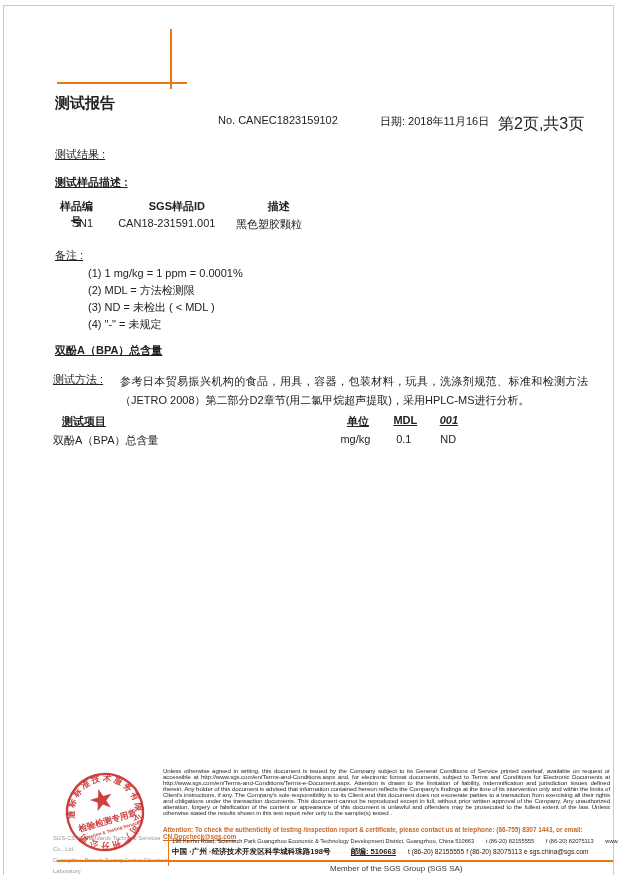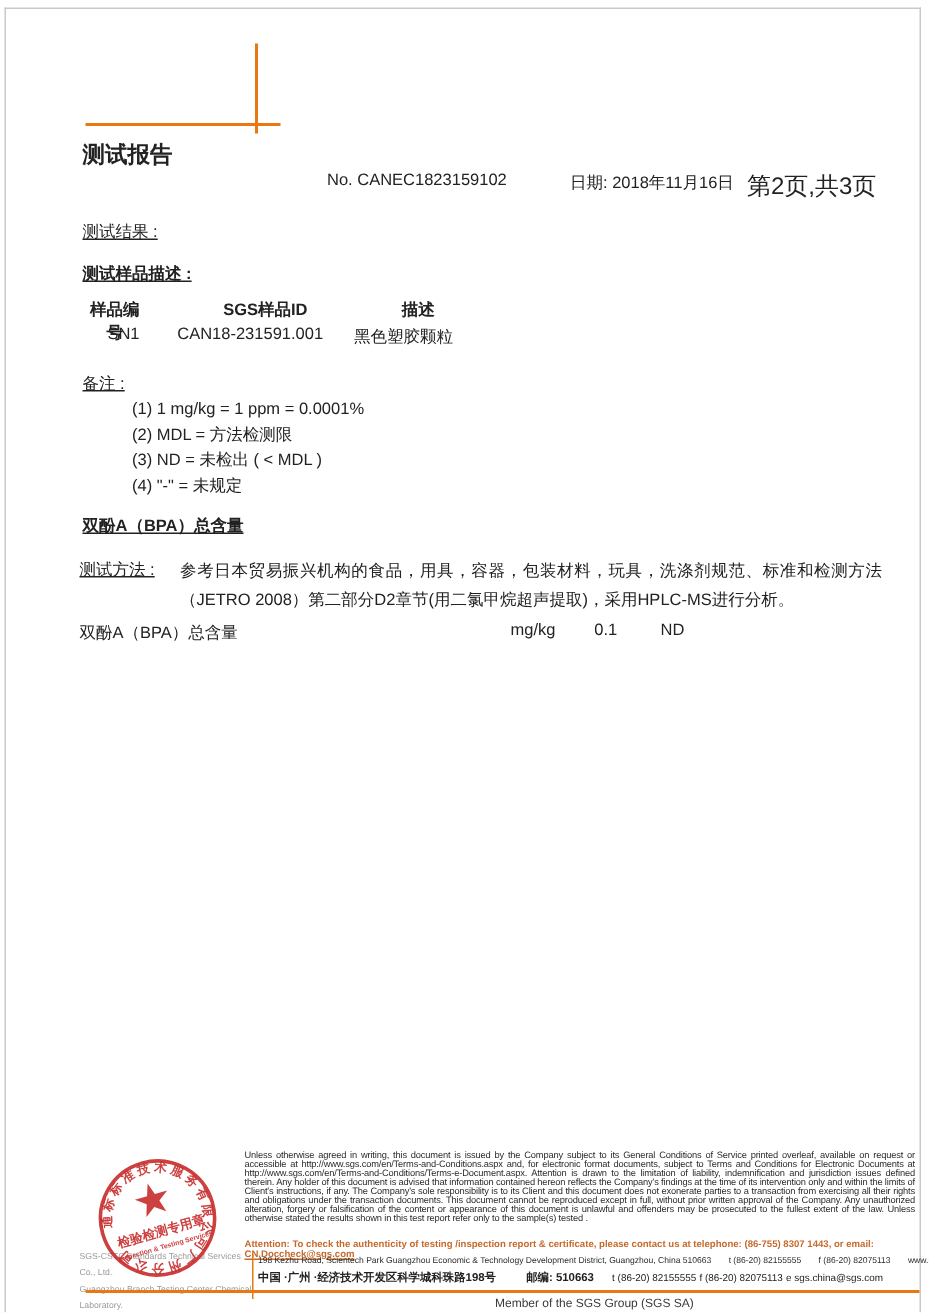--- a/index.html
+++ b/index.html
@@ -52,21 +52,21 @@
              font-weight:bold;color:#c66a2c;}
   .attention .mail{text-decoration:underline;}
   .addr-vline{position:absolute;left:168px;top:836px;width:1px;height:30px;background:#e8780f;}
   .addr-en{position:absolute;left:172px;top:838px;width:440px;font-size:5.7px;color:#2b2b2b;white-space:nowrap;}
   .addr-cn{position:absolute;left:172px;top:847px;width:440px;font-size:7.6px;font-weight:bold;color:#222;white-space:nowrap;}
   .addr-cn .thin{font-weight:normal;font-size:6.6px;}
   .footer-hline{position:absolute;left:57px;top:860px;width:556px;height:2px;background:#e8780f;}
   .member{position:absolute;left:330px;top:864px;width:280px;text-align:left;font-size:8px;color:#3a3a3a;}
   .company-lines{position:absolute;left:53px;top:833px;width:118px;font-size:5.8px;color:#9b9b9b;line-height:11px;}
   .stamp{position:absolute;left:53px;top:760px;width:104px;height:104px;}
-  .gap1{margin-left:10px;} .gap2{margin-left:18px;}
+  .gap1{margin-left:10px;} .gap2{margin-left:18px;text-decoration:underline;}
 </style>
 </head>
 <body>
 
 <div class="page">
   <div class="frame"></div>
 
   <div class="logo-underline"></div>
   <div class="logo-vline"></div>
 
@@ -97,20 +97,26 @@
     <div>(2) MDL = 方法检测限</div>
     <div>(3) ND = 未检出 ( &lt; MDL )</div>
     <div>(4) "-" = 未规定</div>
   </div>
 
   <div class="bpa-heading">双酚A（BPA）总含量</div>
   <div class="method-label lbl">测试方法 :</div>
   <div class="method-text">参考日本贸易振兴机构的食品，用具，容器，包装材料，玩具，洗涤剂规范、标准和检测方法（JETRO 2008）第二部分D2章节(用二氯甲烷超声提取)，采用HPLC-MS进行分析。</div>
 
   <div class="result-table">
+    <div class="rt-row">
+      <div class="rt-name head"><span class="u head-cell">测试项目</span></div>
+      <div class="rt-unit"><span class="u head-cell">单位</span></div>
+      <div class="rt-mdl"><span class="u head-cell">MDL</span></div>
+      <div class="rt-val"><span class="u head-cell it">001</span></div>
+    </div>
     <div class="rt-row">
       <div class="rt-name">双酚A（BPA）总含量</div>
       <div class="rt-unit">mg/kg</div>
       <div class="rt-mdl">0.1</div>
       <div class="rt-val">ND</div>
     </div>
   </div>
 
   <div class="disclaimer">Unless otherwise agreed in writing, this document is issued by the Company subject to its General Conditions of Service printed overleaf, available on request or accessible at http://www.sgs.com/en/Terms-and-Conditions.aspx and, for electronic format documents, subject to Terms and Conditions for Electronic Documents at http://www.sgs.com/en/Terms-and-Conditions/Terms-e-Document.aspx. Attention is drawn to the limitation of liability, indemnification and jurisdiction issues defined therein. Any holder of this document is advised that information contained hereon reflects the Company's findings at the time of its intervention only and within the limits of Client's instructions, if any. The Company's sole responsibility is to its Client and this document does not exonerate parties to a transaction from exercising all their rights and obligations under the transaction documents. This document cannot be reproduced except in full, without prior written approval of the Company. Any unauthorized alteration, forgery or falsification of the content or appearance of this document is unlawful and offenders may be prosecuted to the fullest extent of the law. Unless otherwise stated the results shown in this test report refer only to the sample(s) tested .</div>
   <div class="attention"><span>Attention: To check the authenticity of testing /inspection report &amp; certificate, please contact us at telephone: (86-755) 8307 1443, or email: </span><span class="mail">CN.Doccheck@sgs.com</span></div>

